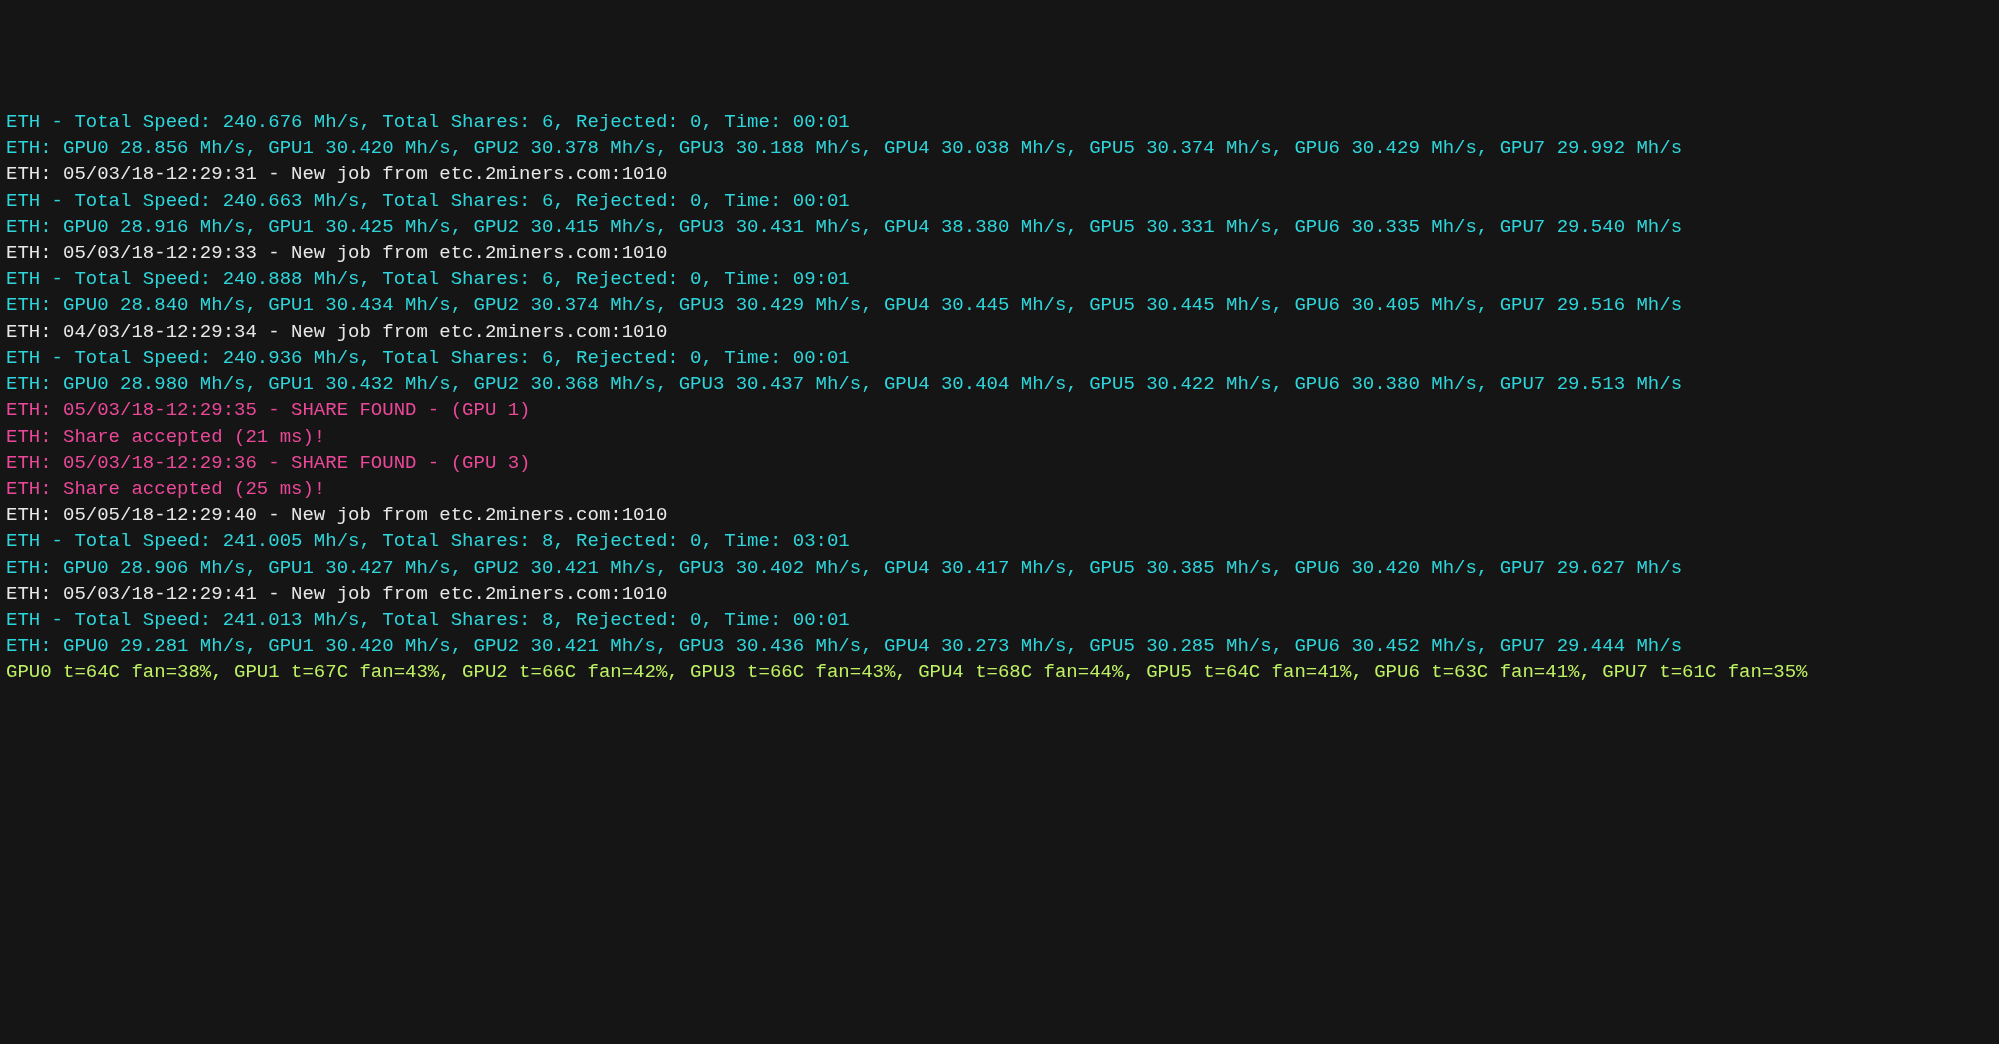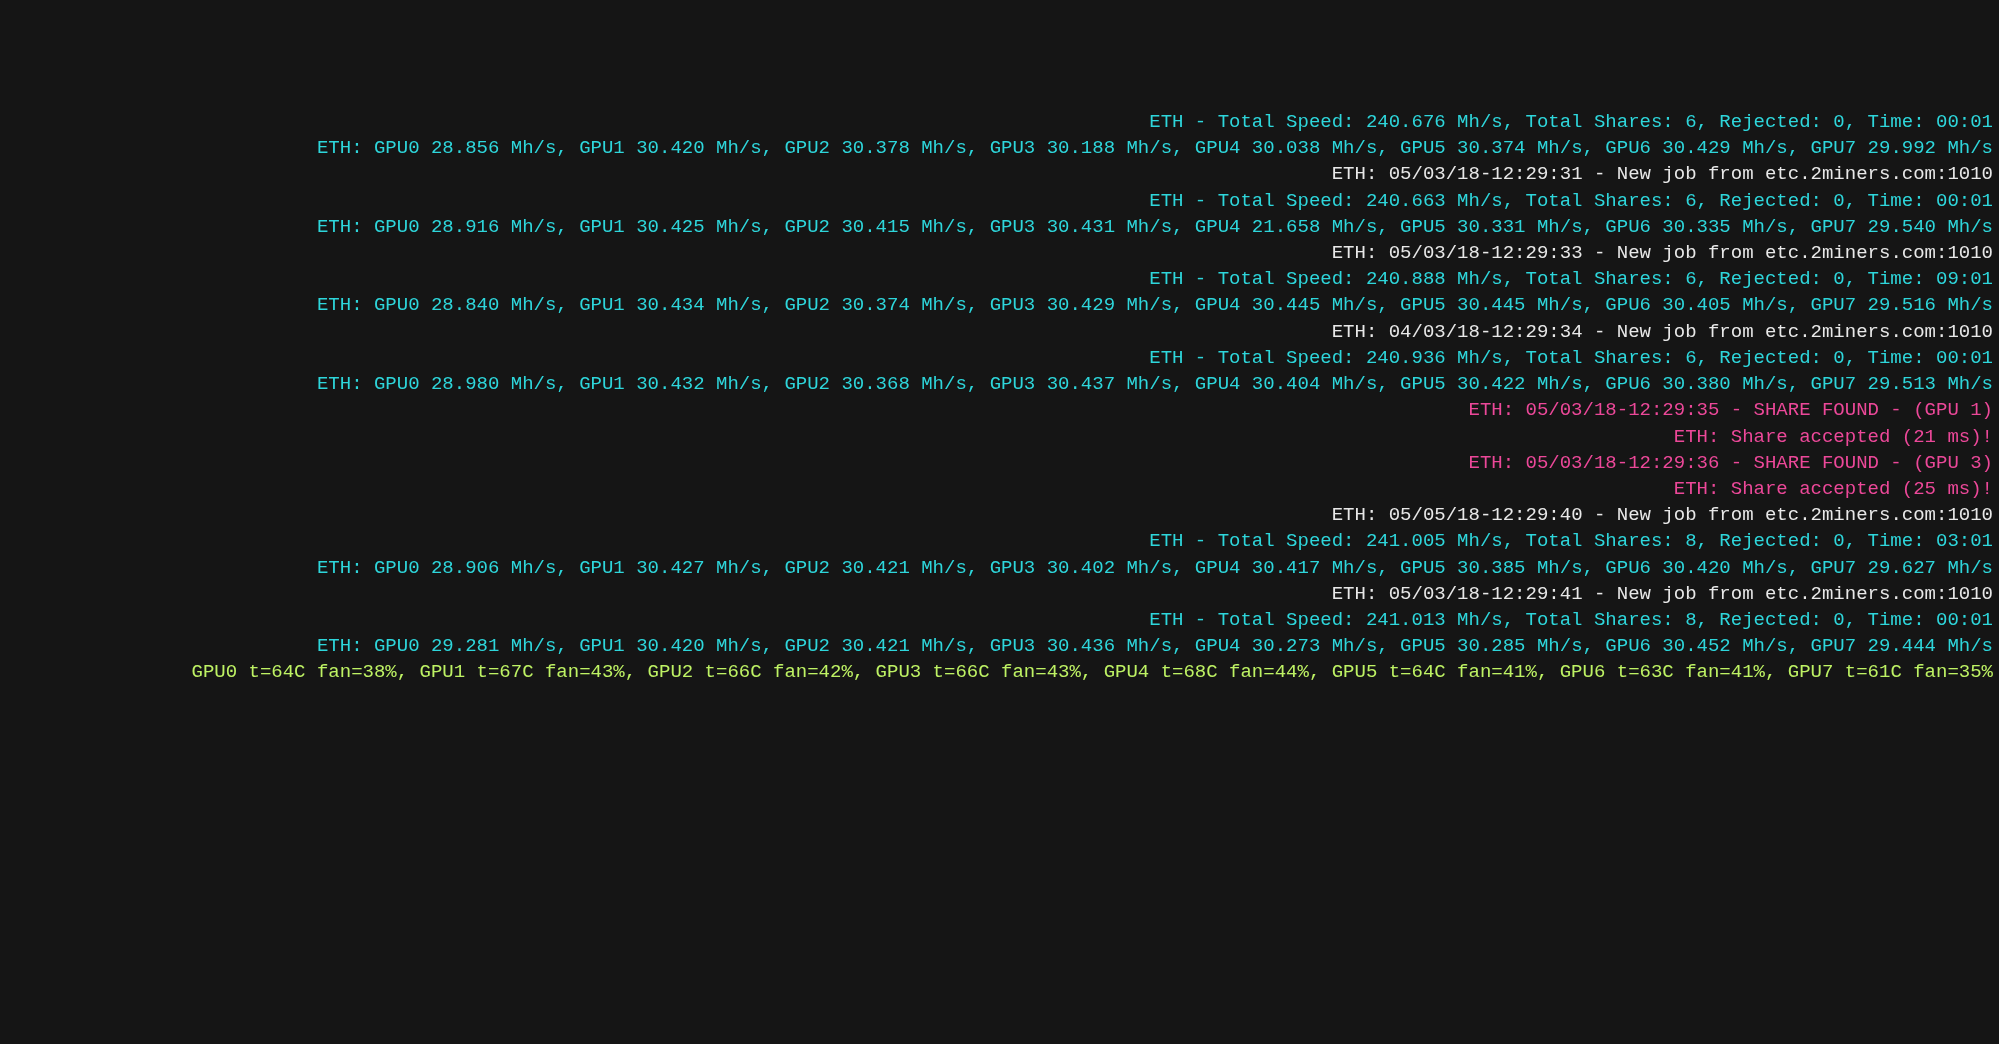--- a/index.html
+++ b/index.html
@@ -1,15 +1,15 @@
 <!DOCTYPE html>
 <html><head>
   <meta charset="utf-8">
   <style>
-    * { margin: 0; padding: 0; box-sizing: border-box; text-align: right; }
+    * { margin: 0; padding: 0; box-sizing: border-box; }
     body {
       background: #151515;
       font-family: Menlo, Monaco, "Courier New", monospace;
       font-size: 19px;
       line-height: 1.38;
       padding: 4px 6px;
       color: #e6e6e6;
       width: 1999px;
       min-height: 1044px;
       white-space: pre-wrap;
@@ -22,21 +22,21 @@
   </style>
 </head>
 <body>
 
 
 
 <span class="cyan">ETH - Total Speed: 240.676 Mh/s, Total Shares: 6, Rejected: 0, Time: 00:01</span>
 <span class="cyan">ETH: GPU0 28.856 Mh/s, GPU1 30.420 Mh/s, GPU2 30.378 Mh/s, GPU3 30.188 Mh/s, GPU4 30.038 Mh/s, GPU5 30.374 Mh/s, GPU6 30.429 Mh/s, GPU7 29.992 Mh/s</span>
 <span class="white">ETH: 05/03/18-12:29:31 - New job from etc.2miners.com:1010</span>
 <span class="cyan">ETH - Total Speed: 240.663 Mh/s, Total Shares: 6, Rejected: 0, Time: 00:01</span>
-<span class="cyan">ETH: GPU0 28.916 Mh/s, GPU1 30.425 Mh/s, GPU2 30.415 Mh/s, GPU3 30.431 Mh/s, GPU4 21.658 Mh/s, GPU5 30.331 Mh/s, GPU6 30.335 Mh/s, GPU7 29.540 Mh/s</span>
+<span class="cyan">ETH: GPU0 28.916 Mh/s, GPU1 30.425 Mh/s, GPU2 30.415 Mh/s, GPU3 30.431 Mh/s, GPU4 38.380 Mh/s, GPU5 30.331 Mh/s, GPU6 30.335 Mh/s, GPU7 29.540 Mh/s</span>
 <span class="white">ETH: 05/03/18-12:29:33 - New job from etc.2miners.com:1010</span>
 <span class="cyan">ETH - Total Speed: 240.888 Mh/s, Total Shares: 6, Rejected: 0, Time: 09:01</span>
 <span class="cyan">ETH: GPU0 28.840 Mh/s, GPU1 30.434 Mh/s, GPU2 30.374 Mh/s, GPU3 30.429 Mh/s, GPU4 30.445 Mh/s, GPU5 30.445 Mh/s, GPU6 30.405 Mh/s, GPU7 29.516 Mh/s</span>
 <span class="white">ETH: 04/03/18-12:29:34 - New job from etc.2miners.com:1010</span>
 <span class="cyan">ETH - Total Speed: 240.936 Mh/s, Total Shares: 6, Rejected: 0, Time: 00:01</span>
 <span class="cyan">ETH: GPU0 28.980 Mh/s, GPU1 30.432 Mh/s, GPU2 30.368 Mh/s, GPU3 30.437 Mh/s, GPU4 30.404 Mh/s, GPU5 30.422 Mh/s, GPU6 30.380 Mh/s, GPU7 29.513 Mh/s</span>
 <span class="green">ETH: 05/03/18-12:29:35 - SHARE FOUND - (GPU 1)</span>
 <span class="green">ETH: Share accepted (21 ms)!</span>
 <span class="green">ETH: 05/03/18-12:29:36 - SHARE FOUND - (GPU 3)</span>
 <span class="green">ETH: Share accepted (25 ms)!</span>

